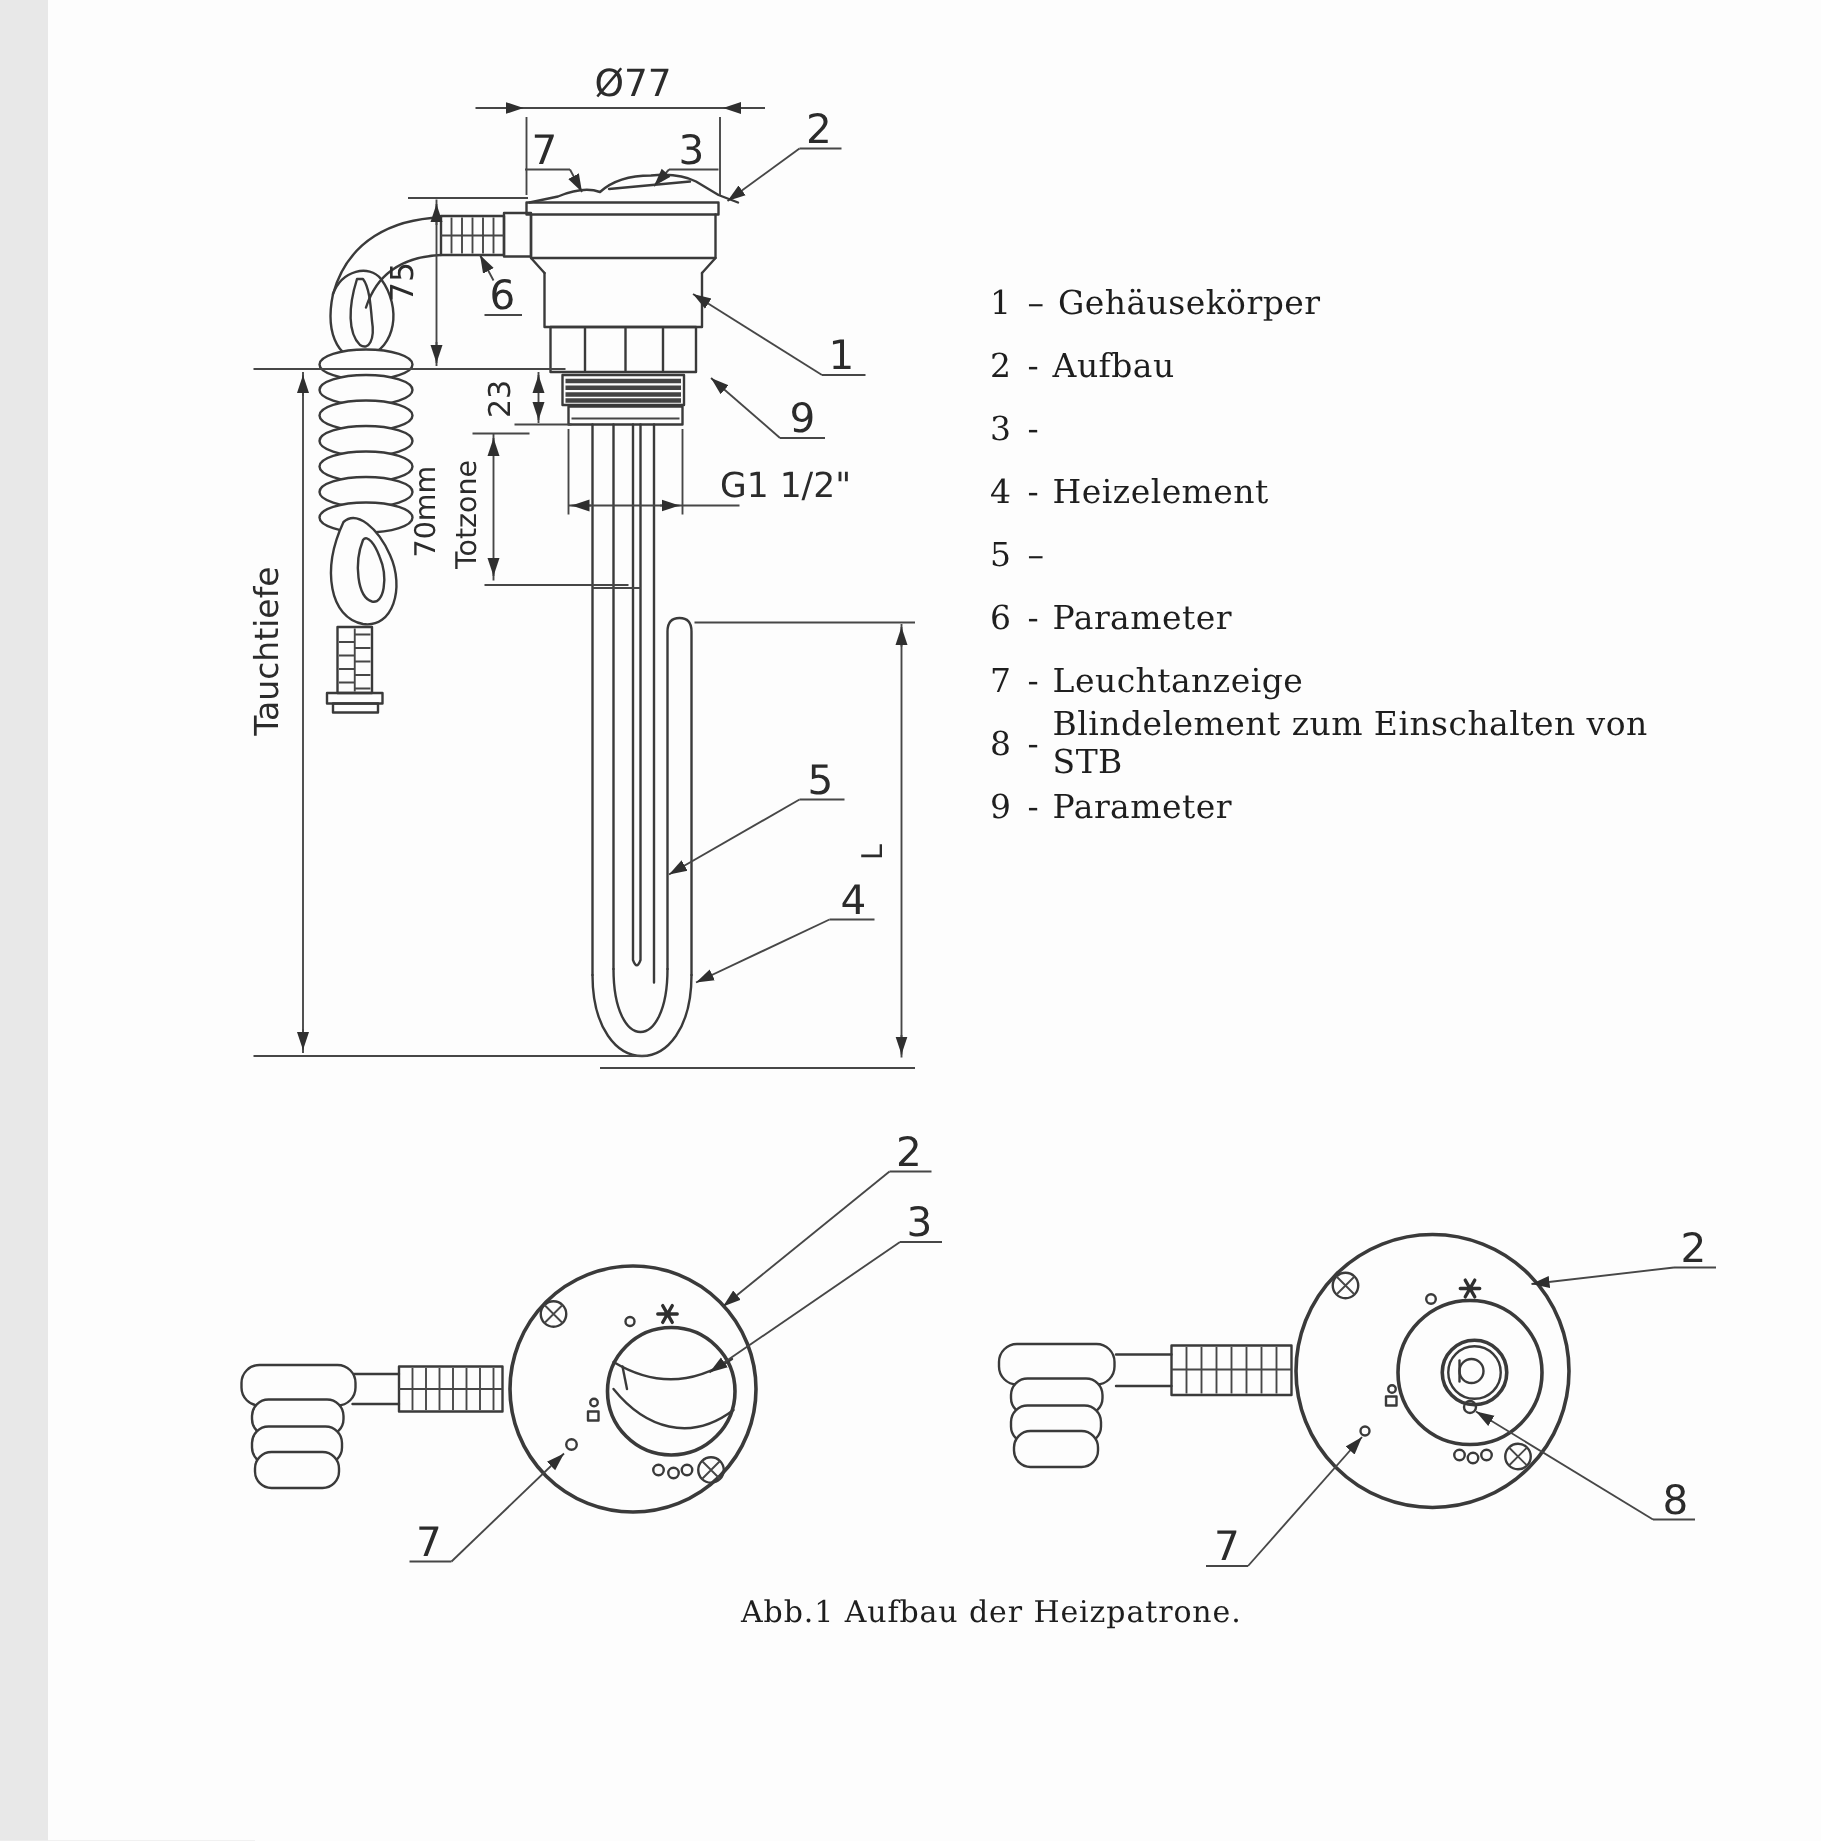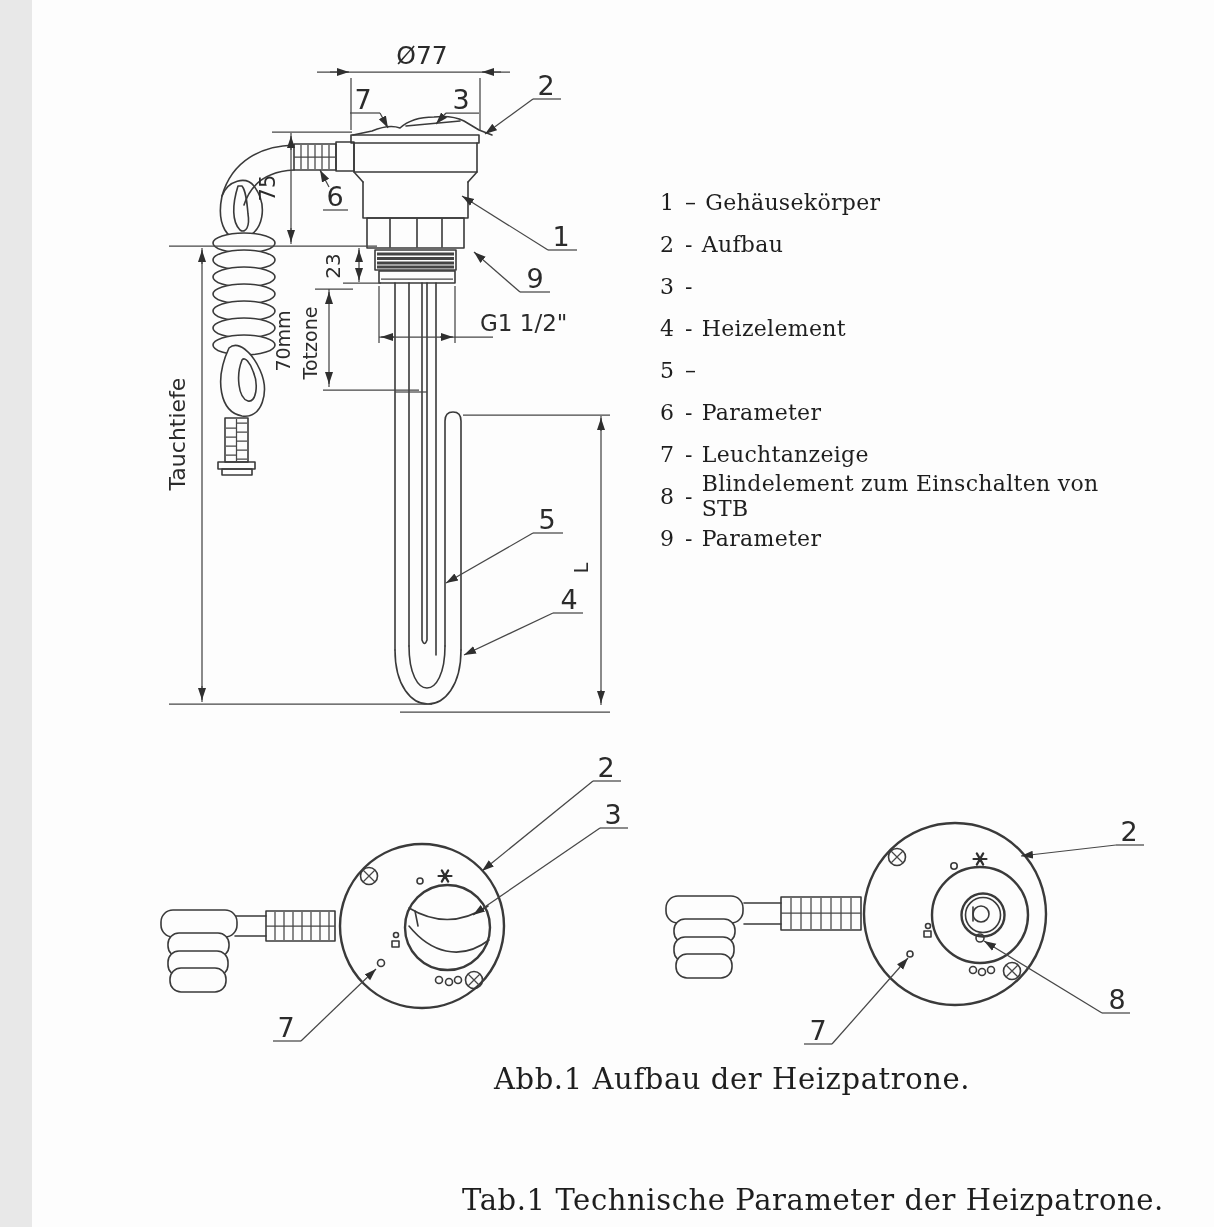--- a/index.html
+++ b/index.html
@@ -9,21 +9,21 @@
   svg.art text{font-family:"DejaVu Sans","Liberation Sans",sans-serif;fill:#2b2b2b;}
   svg.art .ol{stroke:#3a3a3a;stroke-width:1.6;fill:none;stroke-linecap:round;stroke-linejoin:round;}
   svg.art .ol2{stroke:#3a3a3a;stroke-width:2.4;fill:none;}
   svg.art .dim{stroke:#474747;stroke-width:1.25;fill:none;}
   svg.art .wfill{fill:#fdfdfd;stroke:#3a3a3a;stroke-width:1.6;}
   svg.art .stripe{stroke:#444;stroke-width:3;}
   .legend{position:absolute;left:628px;top:181px;width:470px;}
   .legend-row{height:42px;display:flex;align-items:center;font-size:22px;letter-spacing:.3px;}
   .legend-row .num{display:inline-block;min-width:16px;}
   .legend-row .sep{display:inline-block;margin:0 9px;}
-  .caption{position:absolute;font-size:29px;letter-spacing:.6px;white-space:nowrap;}
+  .caption{position:absolute;font-size:20px;letter-spacing:.6px;white-space:nowrap;}
   .cap-fig{left:462px;top:1062px;}
   .cap-tab{left:430px;top:1183px;}
 </style>
 </head>
 <body>
 
 <div class="page">
 
 <svg class="art" width="1214" height="1227" viewBox="0 0 1214 1227">
   <defs>
@@ -297,15 +297,14 @@
         <span class="lbl">Blindelement zum Einschalten von STB</span>
       </div>
   <div class="legend-row">
         <span class="num">9</span>
         <span class="sep">-</span>
         <span class="lbl">Parameter</span>
       </div>
 </div>
 
 <div class="caption cap-fig">Abb.1 Aufbau der Heizpatrone.</div>
-<div class="caption cap-tab">Tab.1 Technische Parameter der Heizpatrone.</div>
 
 </div>
 
 </body></html>

